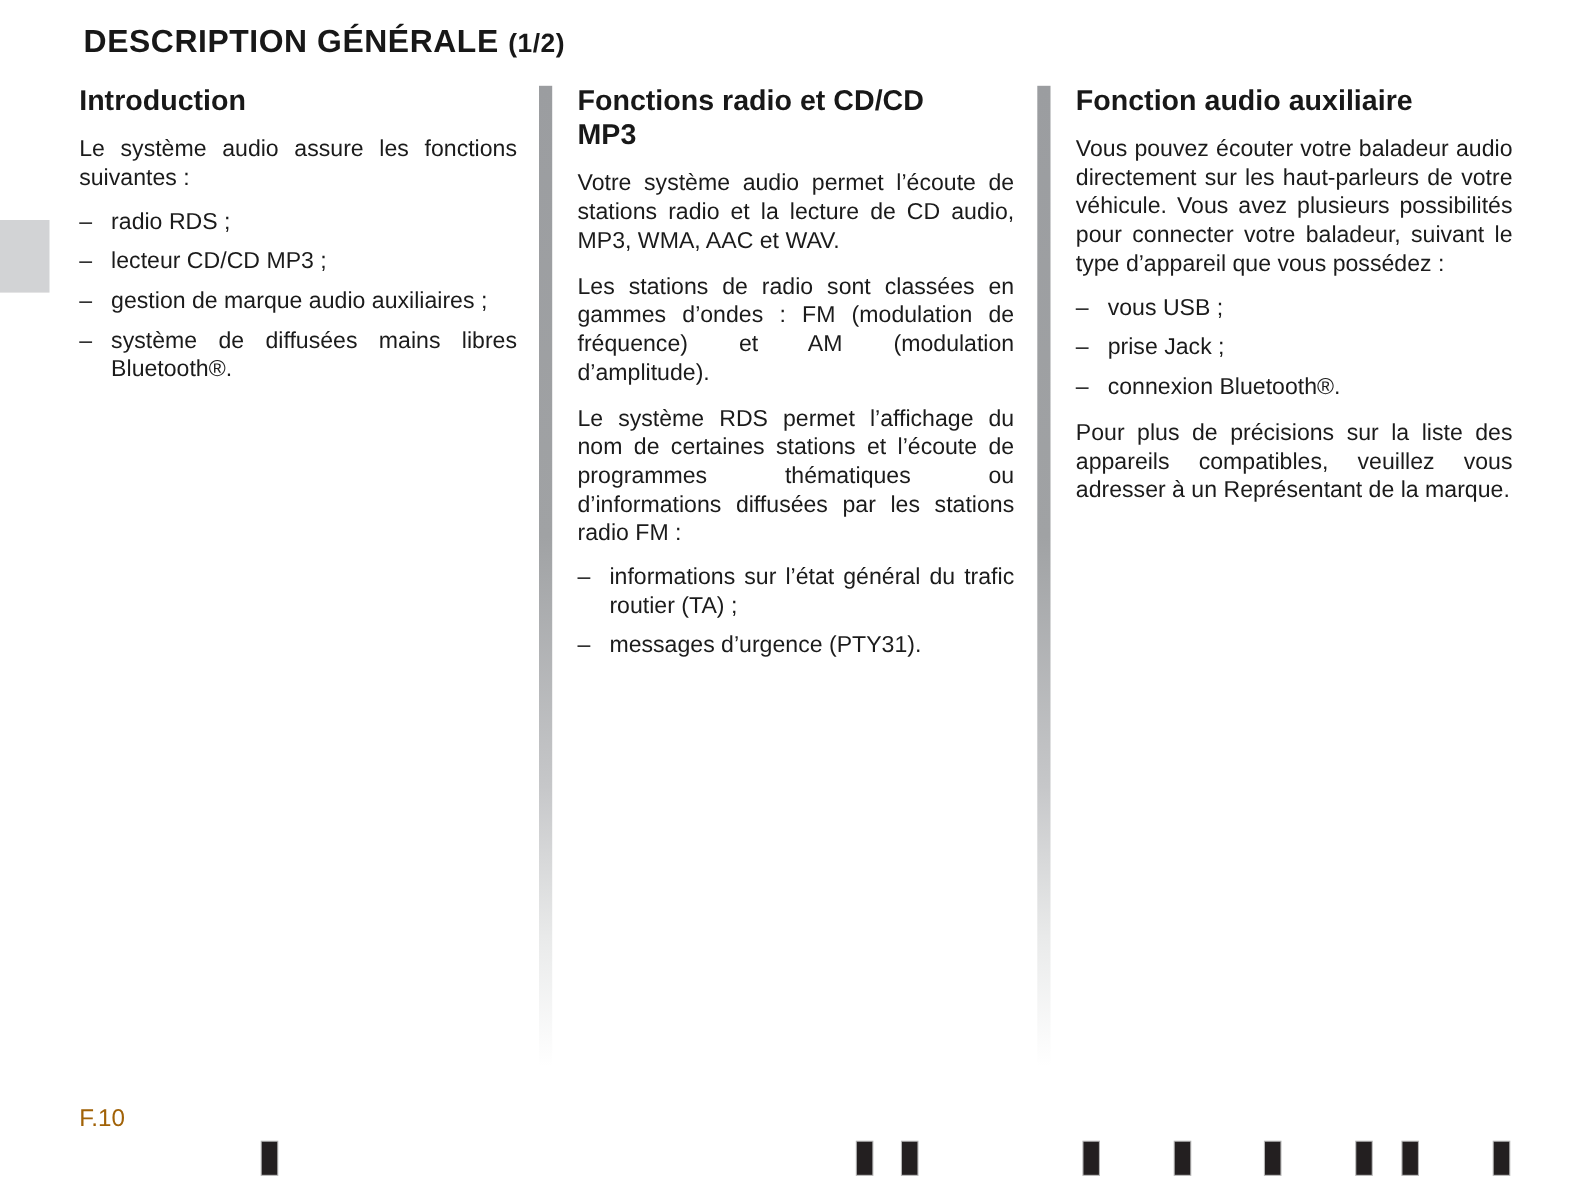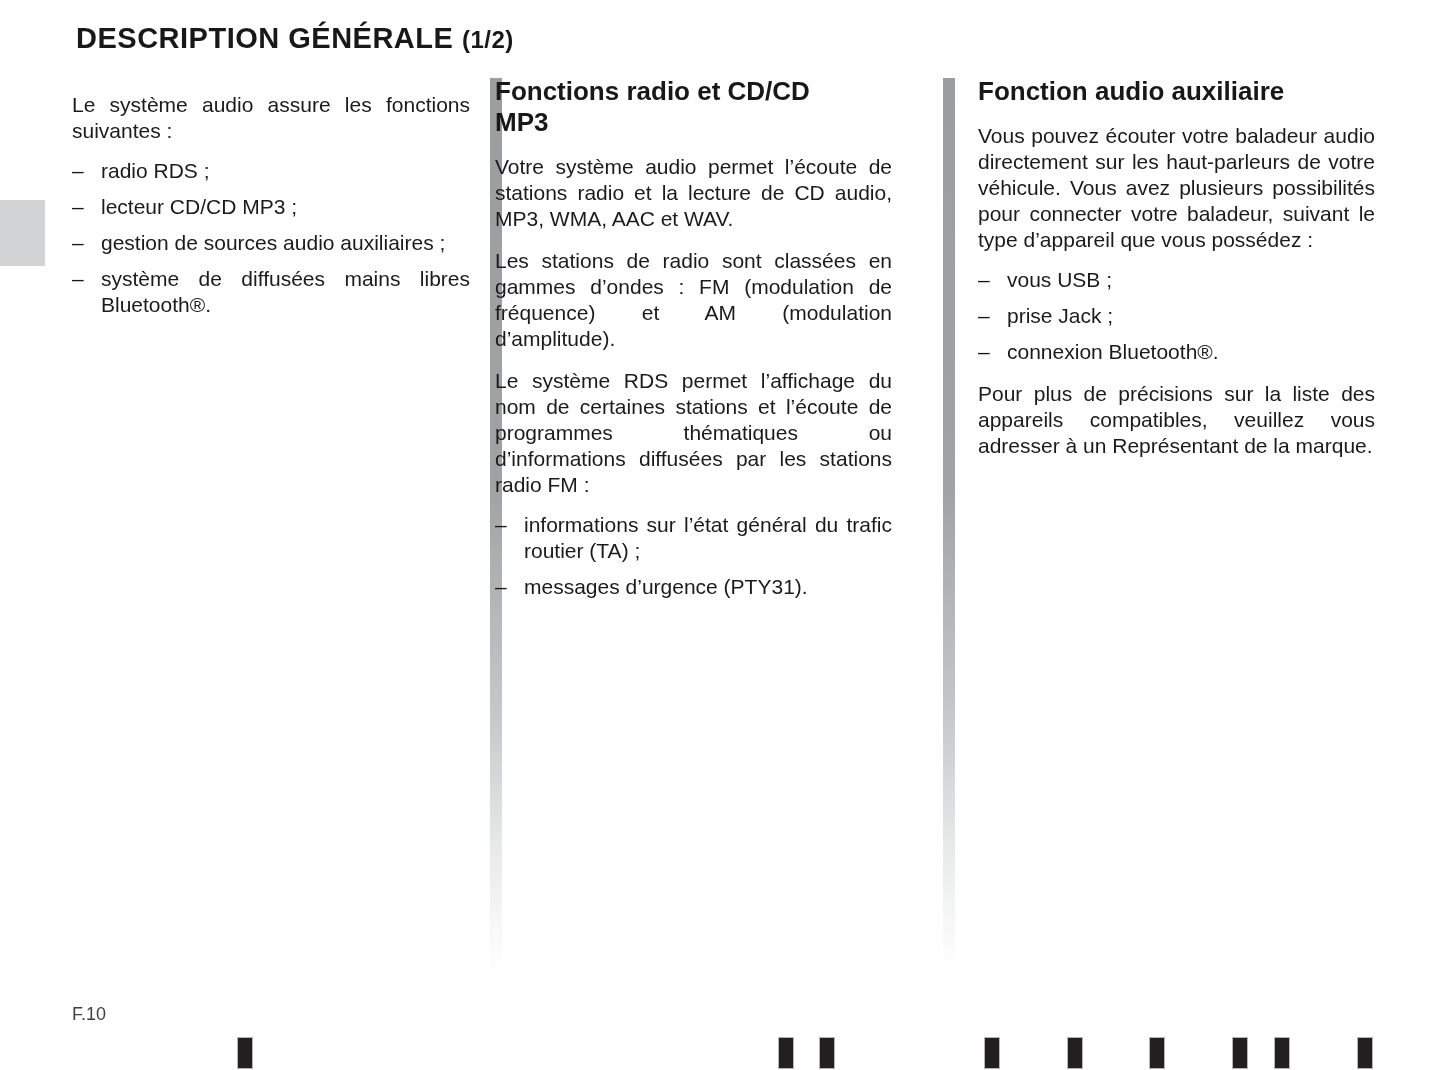--- a/index.html
+++ b/index.html
@@ -34,21 +34,21 @@
     width: 45px;
     height: 66px;
     background: #d2d3d5;
   }
   .col {
     position: absolute;
     top: 76px;
     width: 398px;
   }
   .col-1 { left: 72px; }
-  .col-2 { left: 495px; width: 397px; }
+  .col-2 { left: 525px; width: 397px; }
   .col-3 { left: 978px; width: 397px; }
   .divider {
     position: absolute;
     top: 78px;
     width: 12px;
     height: 910px;
     background: linear-gradient(to bottom,
       #9b9da0 0%, #a0a2a4 45%, #c6c7c9 70%, #e9eaea 85%, #ffffff 98%);
   }
   .divider-1 { left: 490px; }
@@ -79,55 +79,56 @@
     width: 29px;
   }
   .bullet-item .bullet-text {
     flex: 1;
     text-align: justify;
   }
   .page-number {
     position: absolute;
     left: 72px;
     top: 1004px;
-    font-size: 18px;
-    color: #404040;
+    font-size: 22px;
+    color: #a16207;
   }
   .print-mark {
     position: absolute;
     top: 1038px;
     width: 14px;
     height: 30px;
     background: #231f20;
     box-shadow: 0 0 0 1px #b5b5b5;
   }
 </style>
 </head>
 <body>
 
 <div class="page">
 
   <h1 class="page-title"><span>DESCRIPTION GÉNÉRALE</span> <span class="title-suffix">(1/2)</span></h1>
 
   <div class="left-tab"></div>
 
   <section class="col col-1">
+    <h2 class="col-heading">Introduction</h2>
     <p>Le système audio assure les fonctions suivantes :</p>
     <div class="bullet-list">
       <div class="bullet-item">
         <span class="dash">–</span>
         <span class="bullet-text">radio RDS ;</span>
       </div>
       <div class="bullet-item">
         <span class="dash">–</span>
         <span class="bullet-text">lecteur CD/CD MP3 ;</span>
       </div>
       <div class="bullet-item">
         <span class="dash">–</span>
-        <span class="bullet-text">gestion de sources audio auxiliaires ;</span>
+        <span class="bullet-text">gestion de marque audio auxiliaires ;</span>
       </div>
       <div class="bullet-item">
         <span class="dash">–</span>
         <span class="bullet-text">système de diffusées mains libres Bluetooth®.</span>
       </div>
     </div>
   </section>
 
   <div class="divider divider-1"></div>
 

